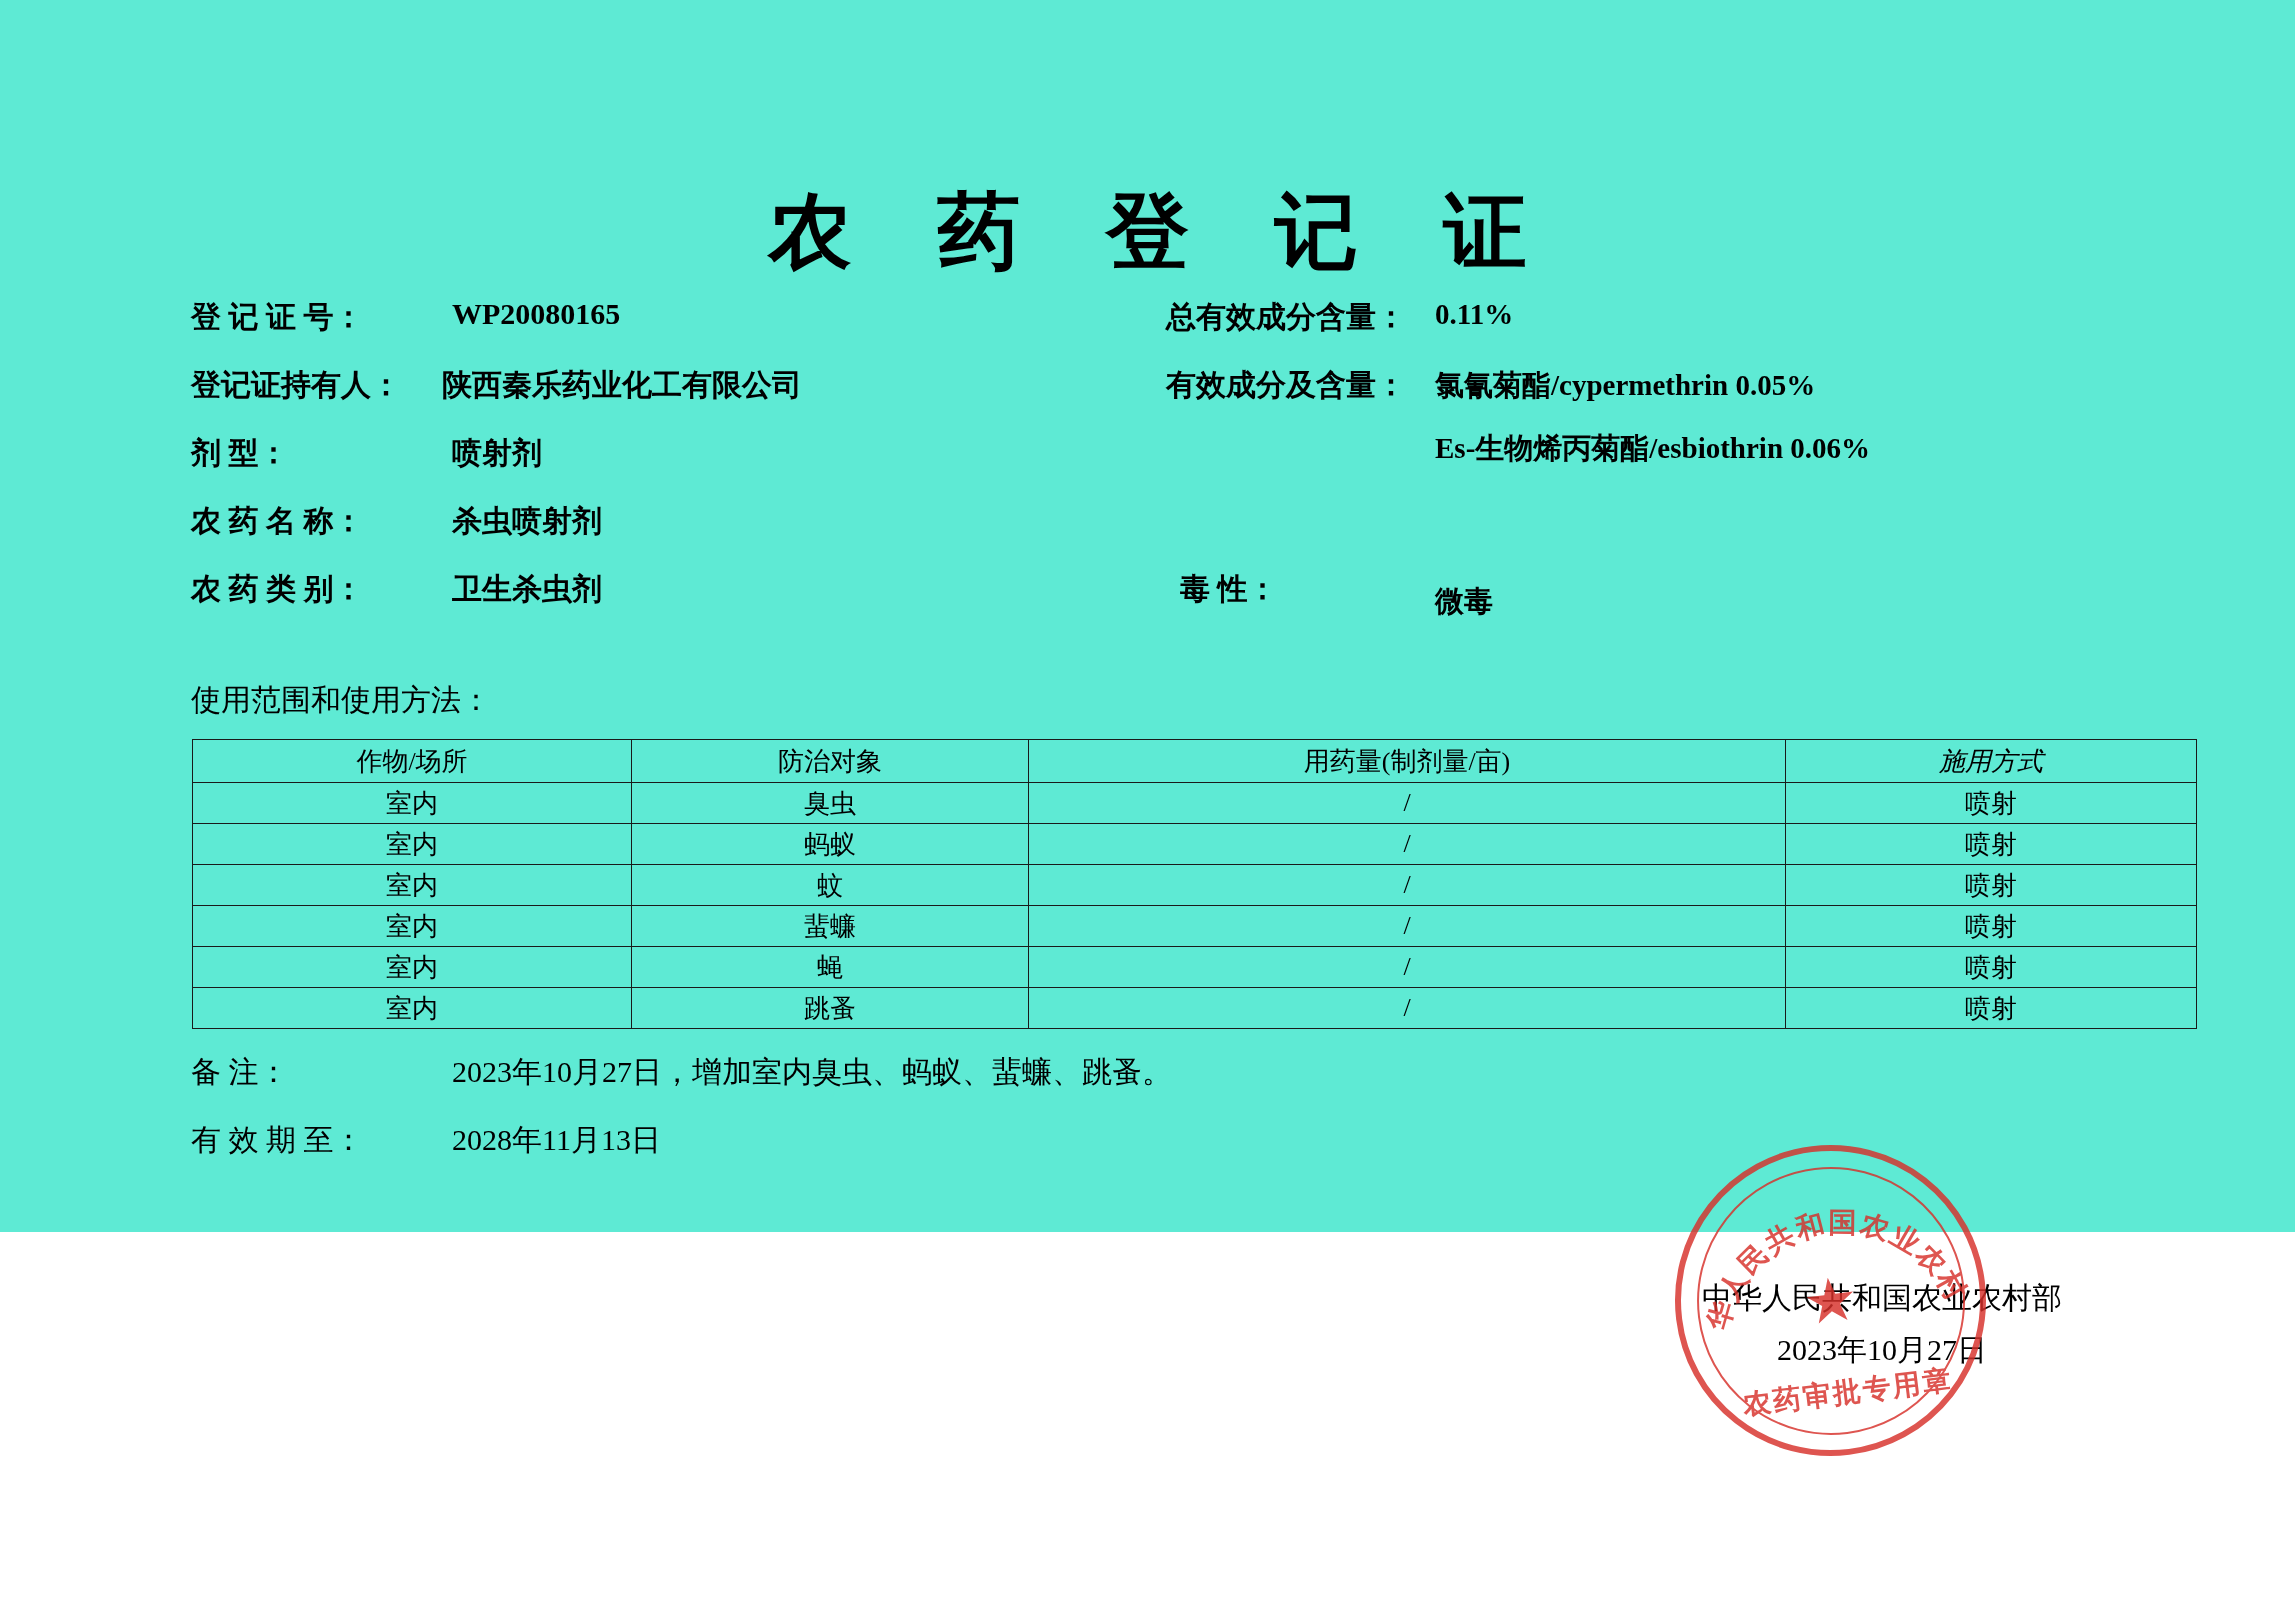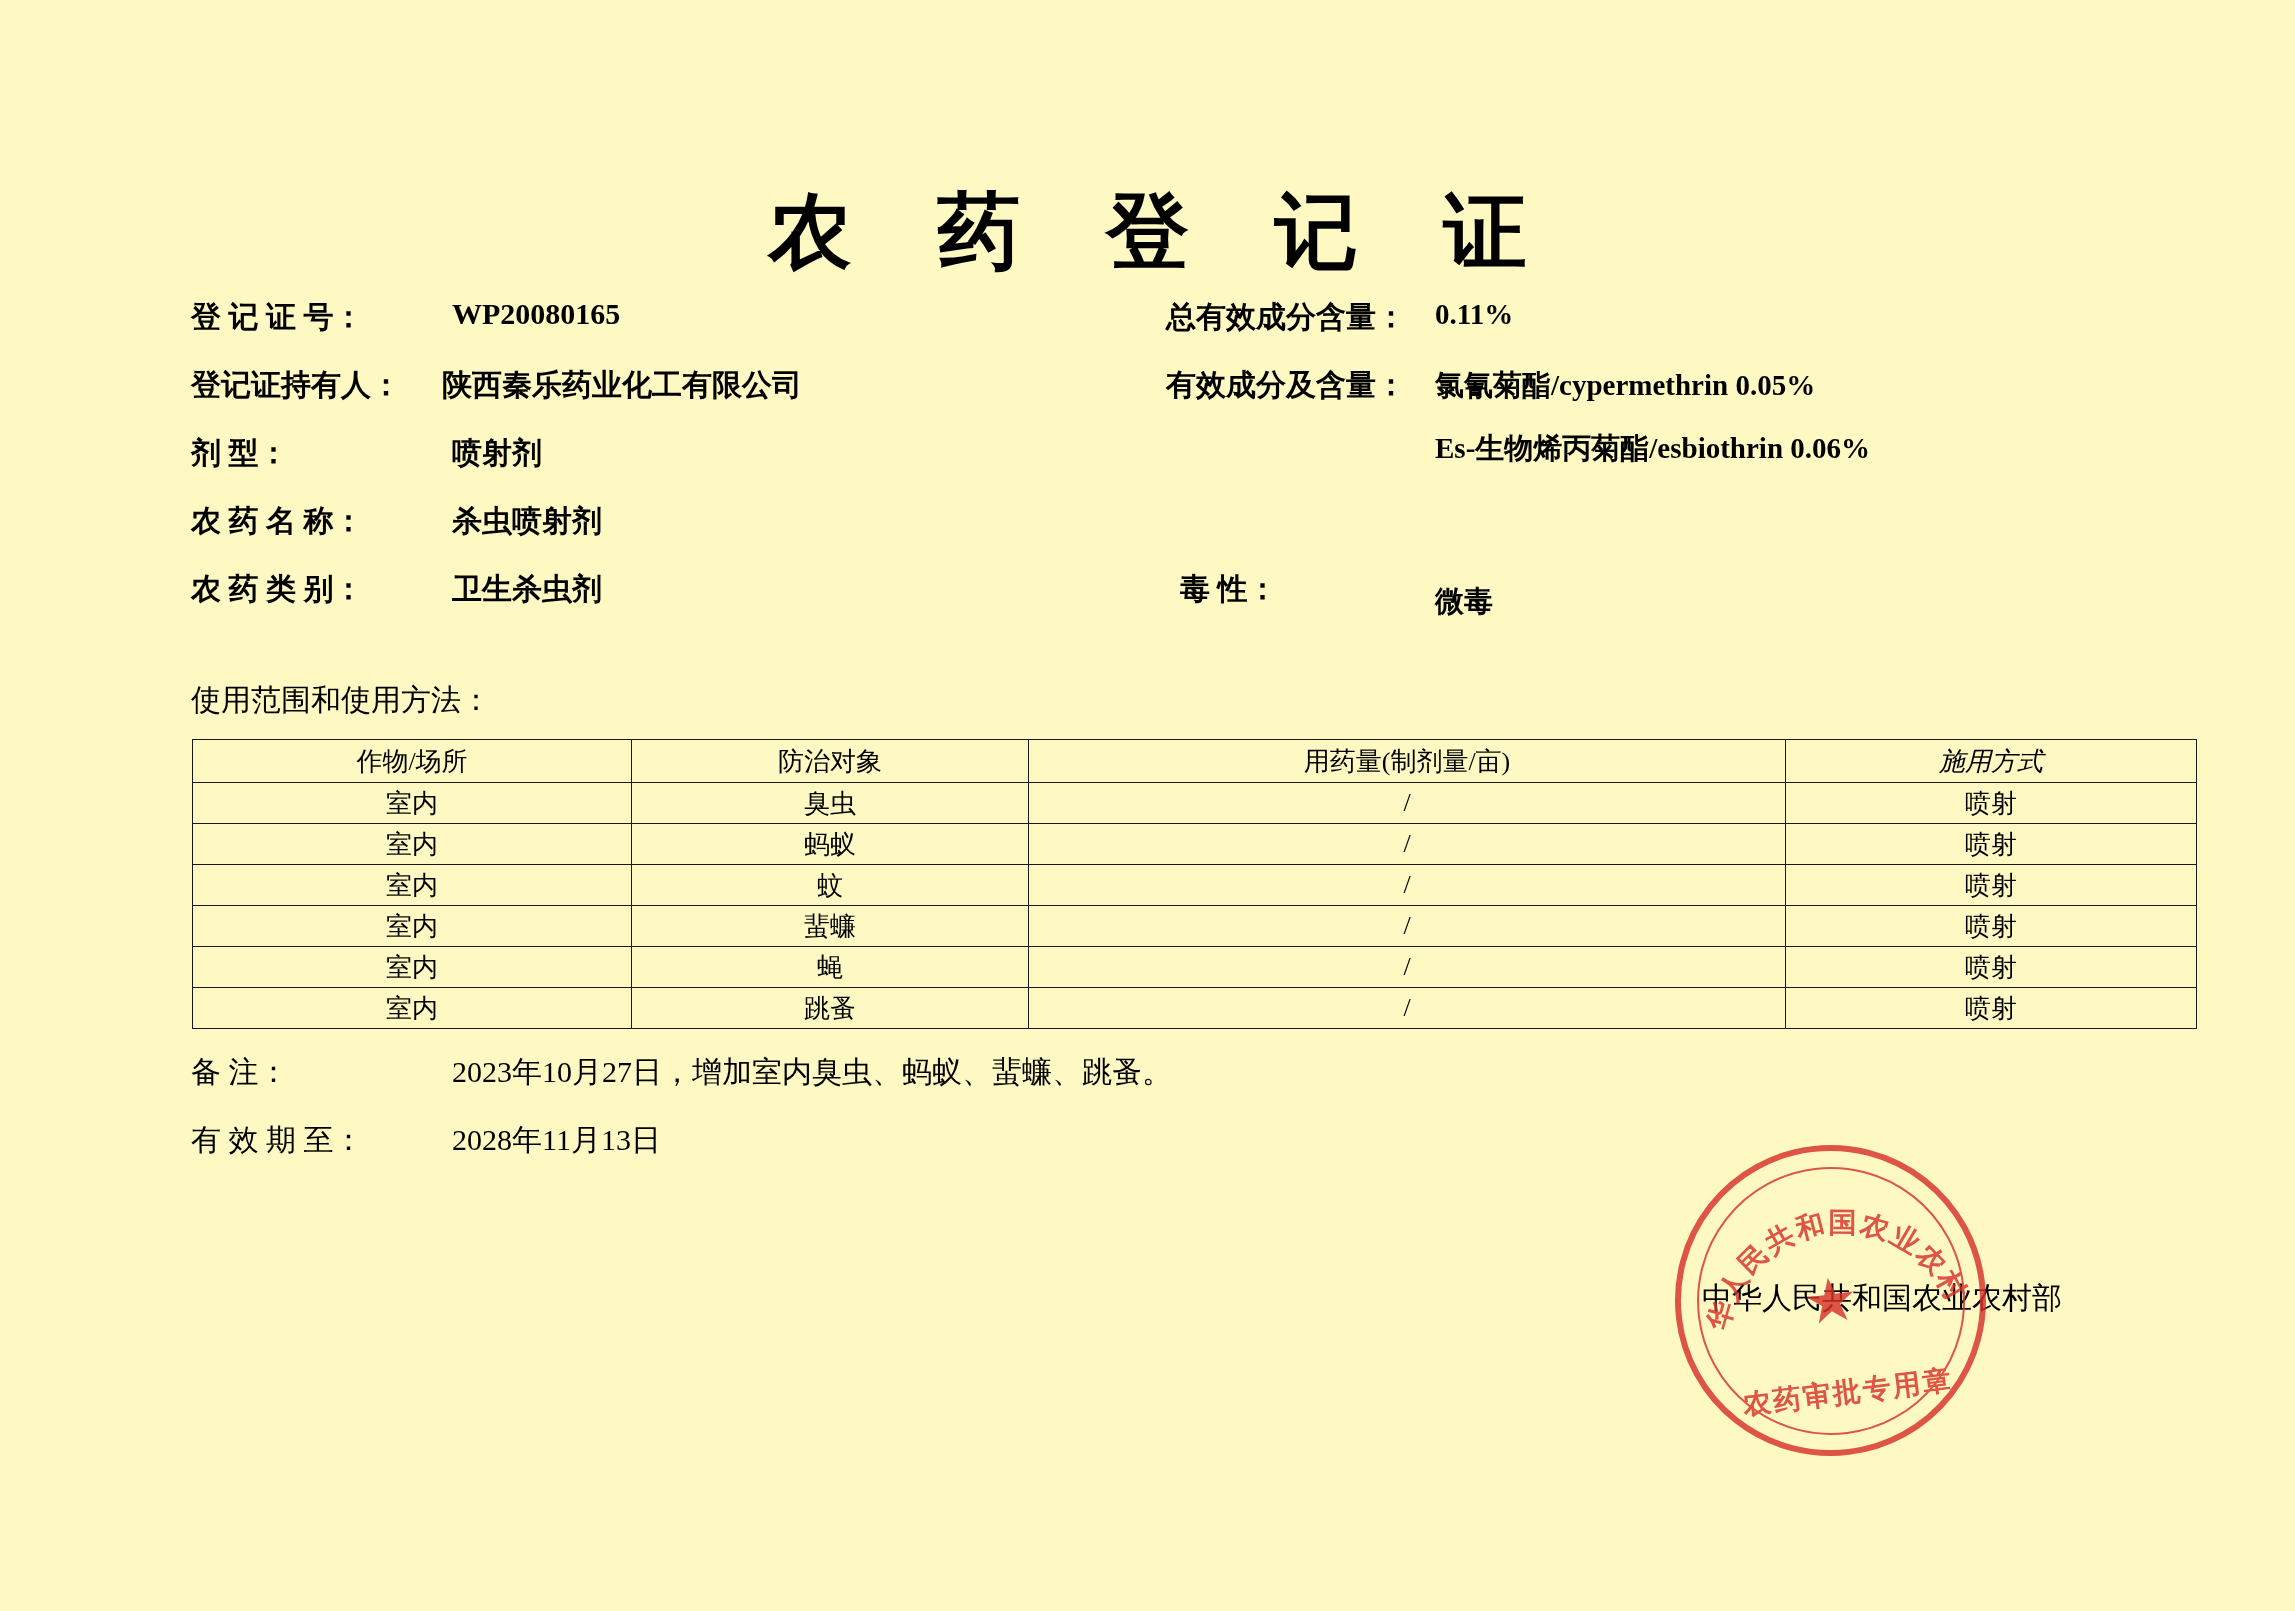--- a/index.html
+++ b/index.html
@@ -11,22 +11,22 @@
     width: 2295px;
     height: 1611px;
     font-family: "Liberation Serif", "DejaVu Serif", serif;
     color: #111111;
     position: relative;
     overflow: hidden;
   }
   .page {
     position: relative;
     width: 2295px;
-    height: 1611px;
-    background: #fef9c3;
+    height: 1232px;
+    background: #5eead4;
   }
 
   
   .title {
     position: absolute;
     top: 177px;
     left: 0;
     width: 2295px;
     text-align: center;
     font-size: 83px;
@@ -293,20 +293,21 @@
       <span class="fval" style="left:261px;">2023年10月27日，增加室内臭虫、蚂蚁、蜚蠊、跳蚤。</span>
     </div>
     <div class="lrow">
       <span class="flabel">有 效 期 至：</span>
       <span class="fval" style="left:261px;">2028年11月13日</span>
     </div>
   </div>
 
   <div class="footer-text">
     <div>中华人民共和国农业农村部</div>
+    <div>2023年10月27日</div>
   </div>
 
   <div class="seal">
     <div class="seal-inner"></div>
     <svg class="seal-arc" viewBox="0 0 440 440">
       <defs>
         <path id="arcpath" d="M 58 250 A 165 165 0 0 1 382 250"></path>
       </defs>
       <text>
         <textPath href="#arcpath" startOffset="50%" text-anchor="middle">中华人民共和国农业农村部</textPath>

